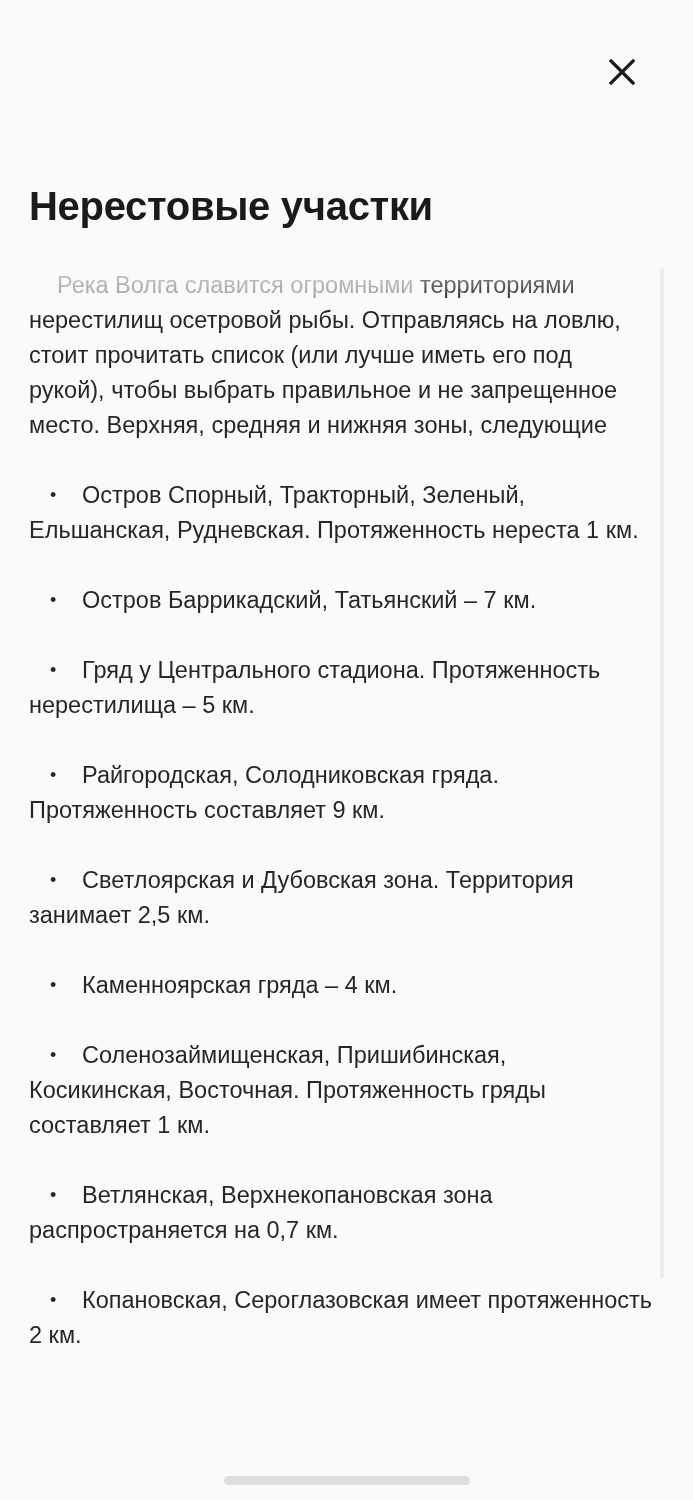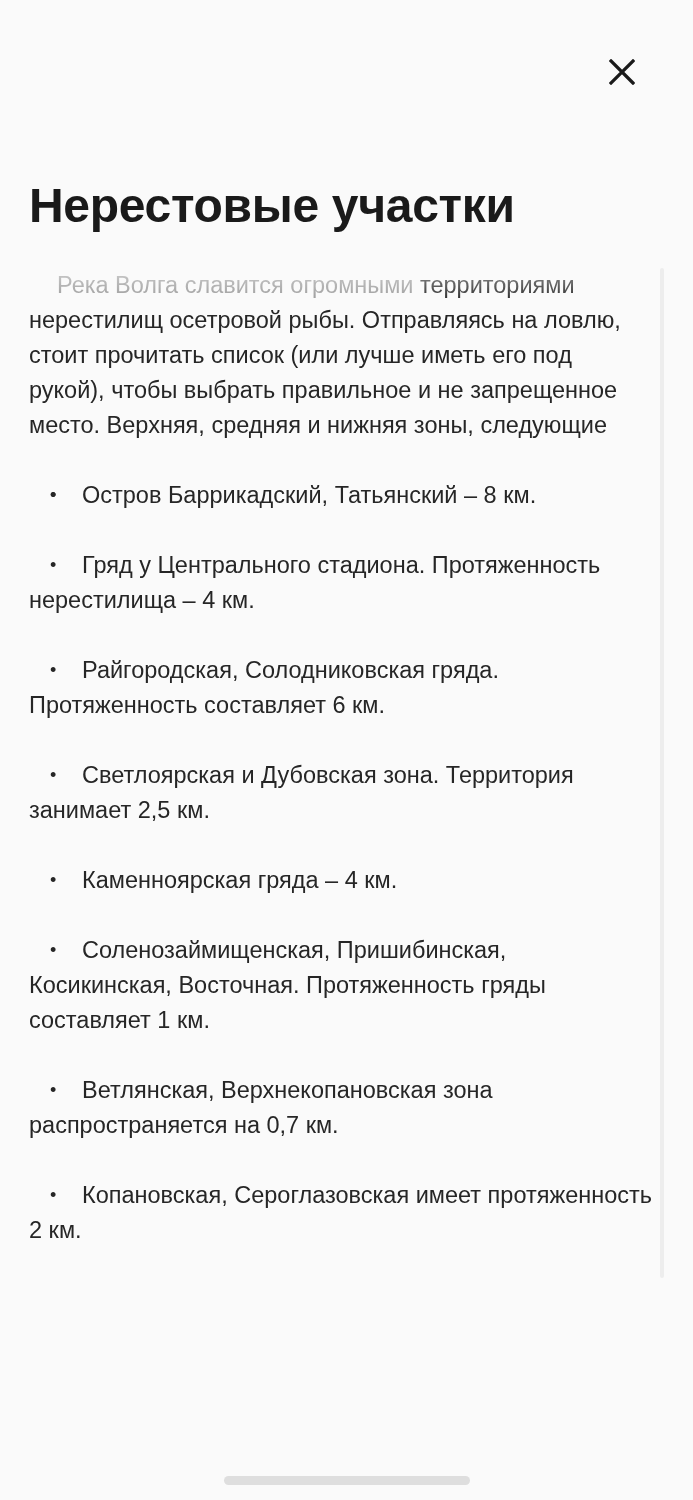--- a/index.html
+++ b/index.html
@@ -26,21 +26,21 @@
     left: 600px; top: 50px;
     width: 44px; height: 44px;
     display: flex; align-items: center; justify-content: center;
     cursor: pointer;
   }
   .close-btn svg { display: block; }
   .title {
     position: absolute;
     left: 29px; top: 170px;
     margin: 0;
-    font-size: 48px;
+    font-size: 40px;
     font-weight: 700;
     line-height: 72px;
     letter-spacing: -0.3px;
     color: #1a1a1a;
     white-space: nowrap;
   }
   .scroll-area {
     position: absolute;
     left: 0; top: 268px;
     width: 693px; height: 1180px;
@@ -110,24 +110,24 @@
     </svg>
   </div>
 
   <h1 class="title">Нерестовые участки</h1>
 
   <div class="scroll-area">
     <div class="content">
       <p><span class="fade-line">Река Волга славится огромными</span> <span>территориями нерестилищ осетровой рыбы. Отправляясь на ловлю, стоит прочитать список (или лучше иметь его под рукой), чтобы выбрать правильное и не запрещенное место. Верхняя, средняя и нижняя зоны, следующие</span></p>
 
       <ul class="list">
-        <li><span class="bullet">•</span></li>
-        <li><span class="bullet">•</span><span>Остров Баррикадский, Татьянский – 8 км.</span></li>
-        <li><span class="bullet">•</span><span>Гряд у Центрального стадиона. Протяженность нерестилища – 4 км.</span></li>
-        <li><span class="bullet">•</span><span>Райгородская, Солодниковская гряда. Протяженность составляет 6 км.</span></li>
+        <li><span class="bullet">•</span><span>Остров Спорный, Тракторный, Зеленый, Ельшанская, Рудневская. Протяженность нереста 1 км.</span></li>
+        <li><span class="bullet">•</span><span>Остров Баррикадский, Татьянский – 7 км.</span></li>
+        <li><span class="bullet">•</span><span>Гряд у Центрального стадиона. Протяженность нерестилища – 5 км.</span></li>
+        <li><span class="bullet">•</span><span>Райгородская, Солодниковская гряда. Протяженность составляет 9 км.</span></li>
         <li><span class="bullet">•</span><span>Светлоярская и Дубовская зона. Территория занимает 2,5 км.</span></li>
         <li><span class="bullet">•</span><span>Каменноярская гряда – 4 км.</span></li>
         <li><span class="bullet">•</span><span>Соленозаймищенская, Пришибинская, Косикинская, Восточная. Протяженность гряды составляет 1 км.</span></li>
         <li><span class="bullet">•</span><span>Ветлянская, Верхнекопановская зона распространяется на 0,7 км.</span></li>
         <li><span class="bullet">•</span><span>Копановская, Сероглазовская имеет протяженность 2 км.</span></li>
       </ul>
     </div>
     <div class="fade-top"></div>
   </div>
 

